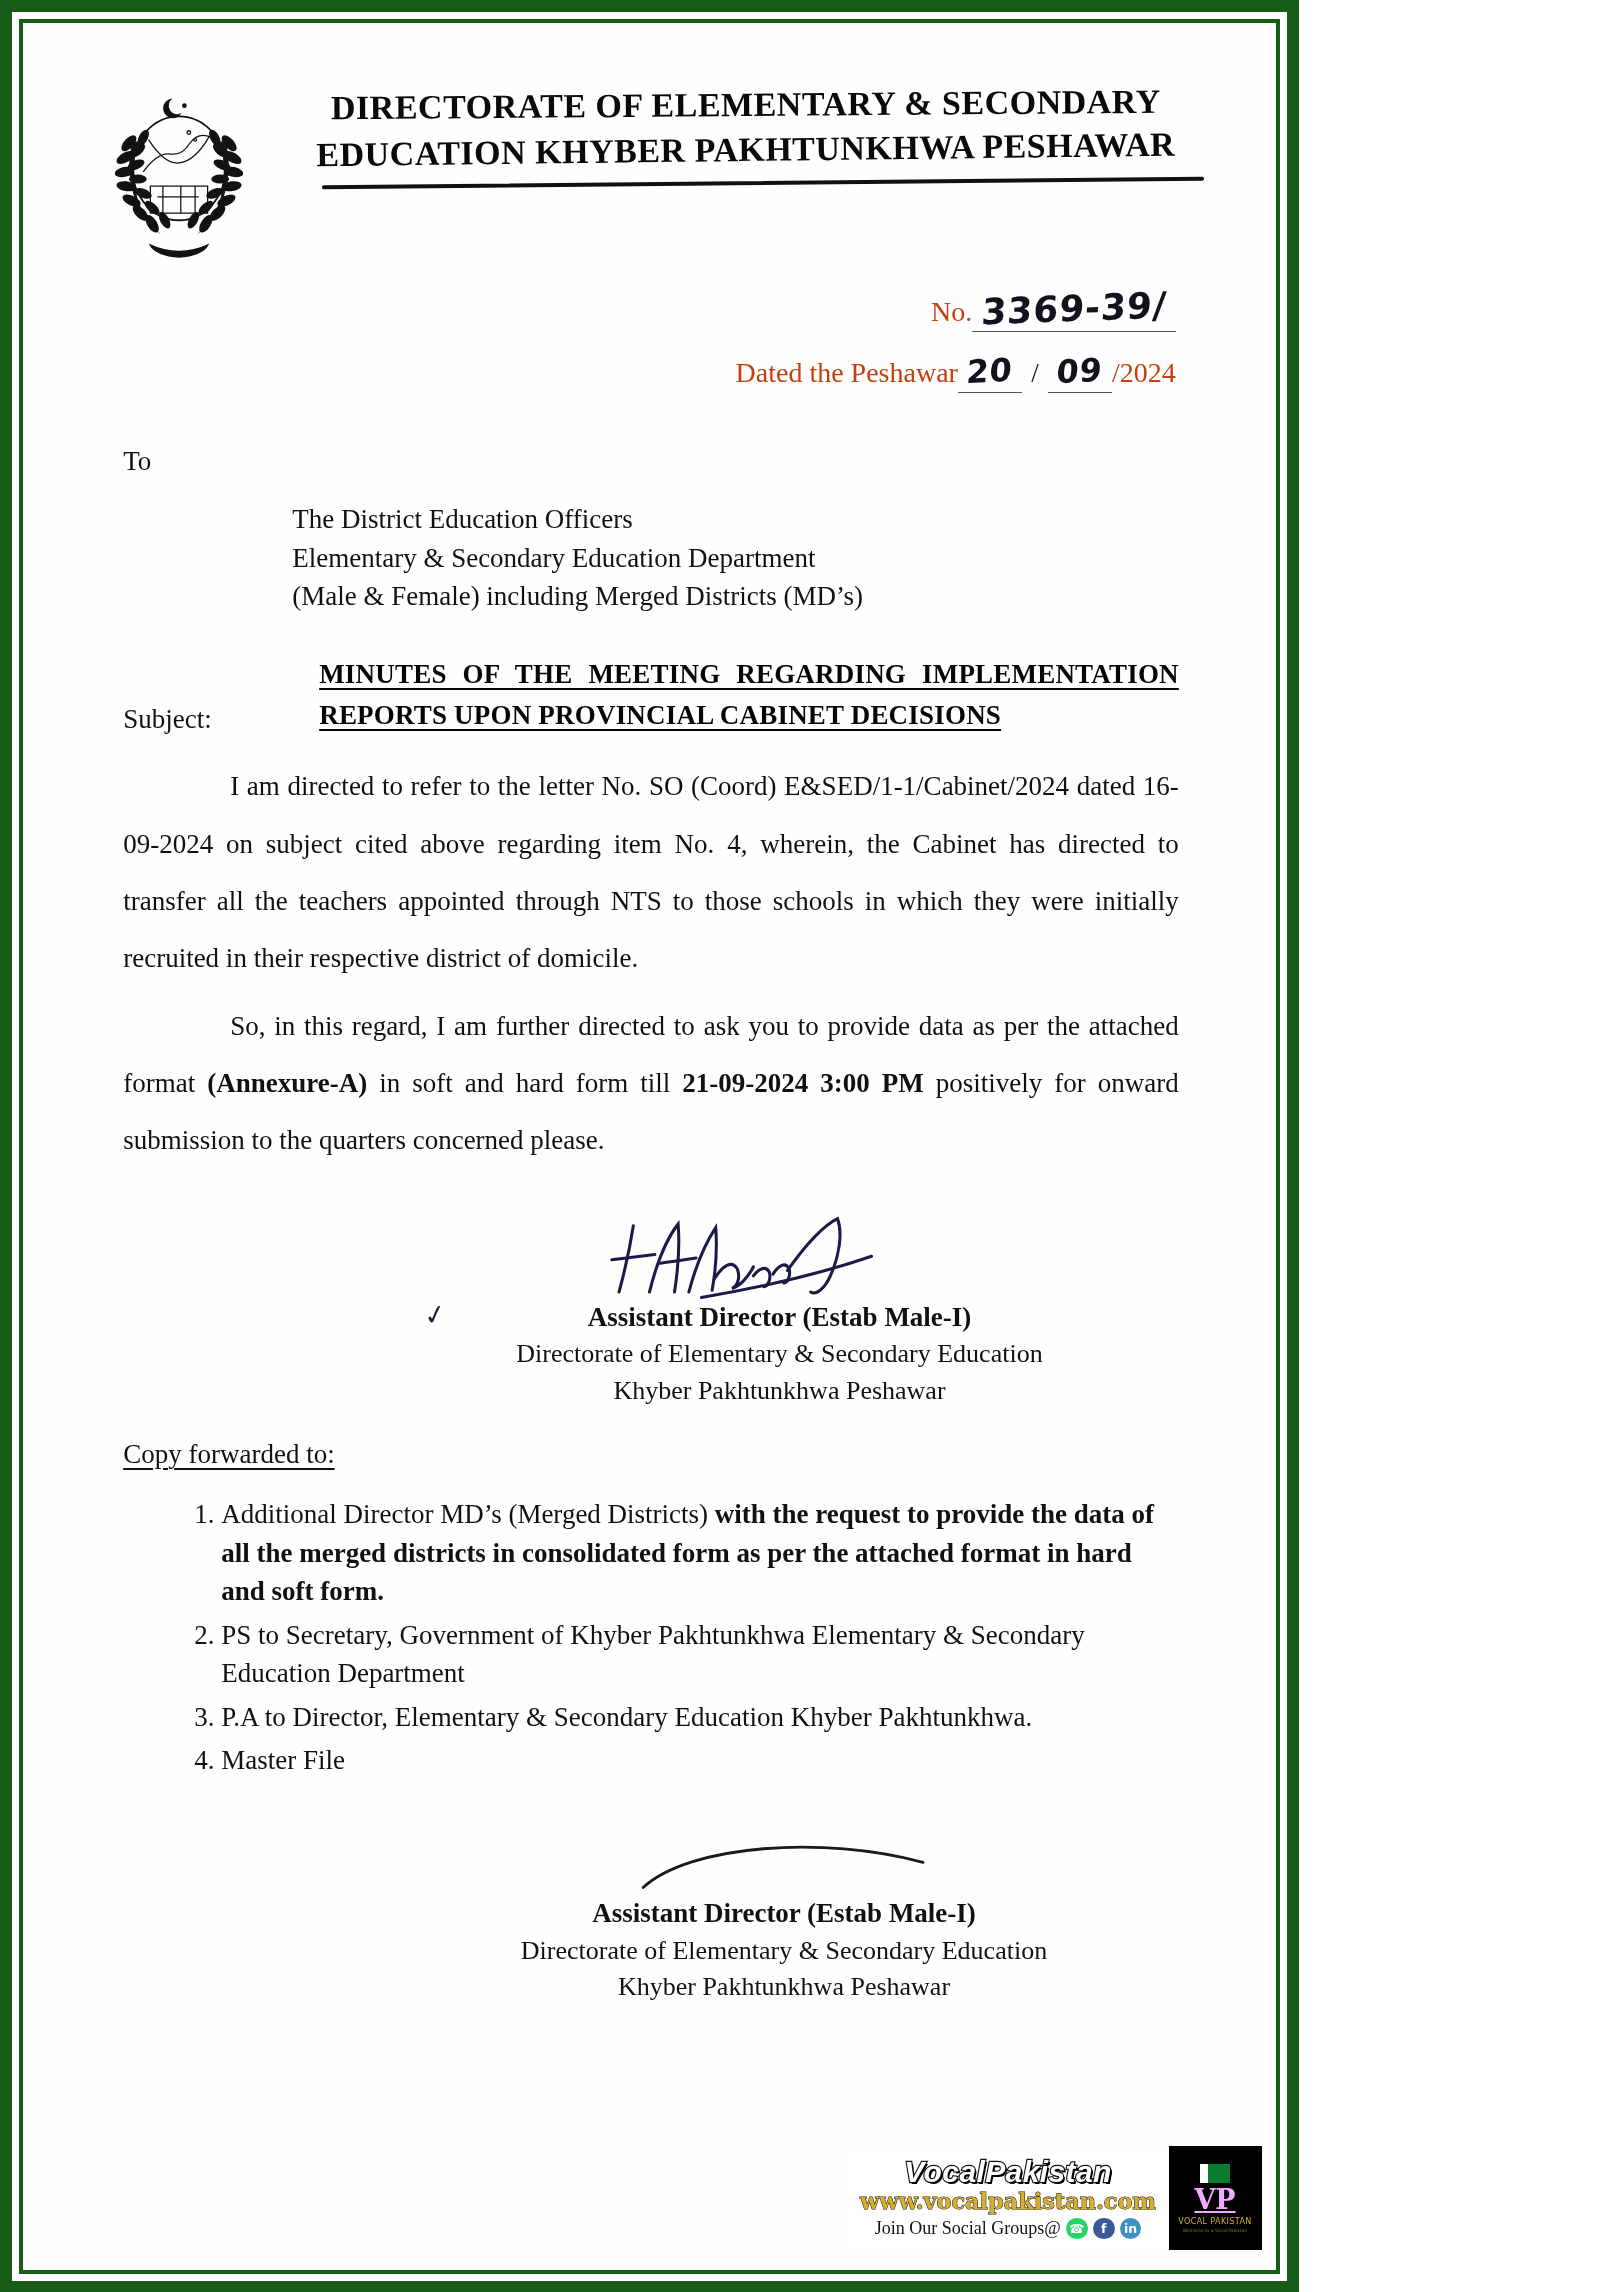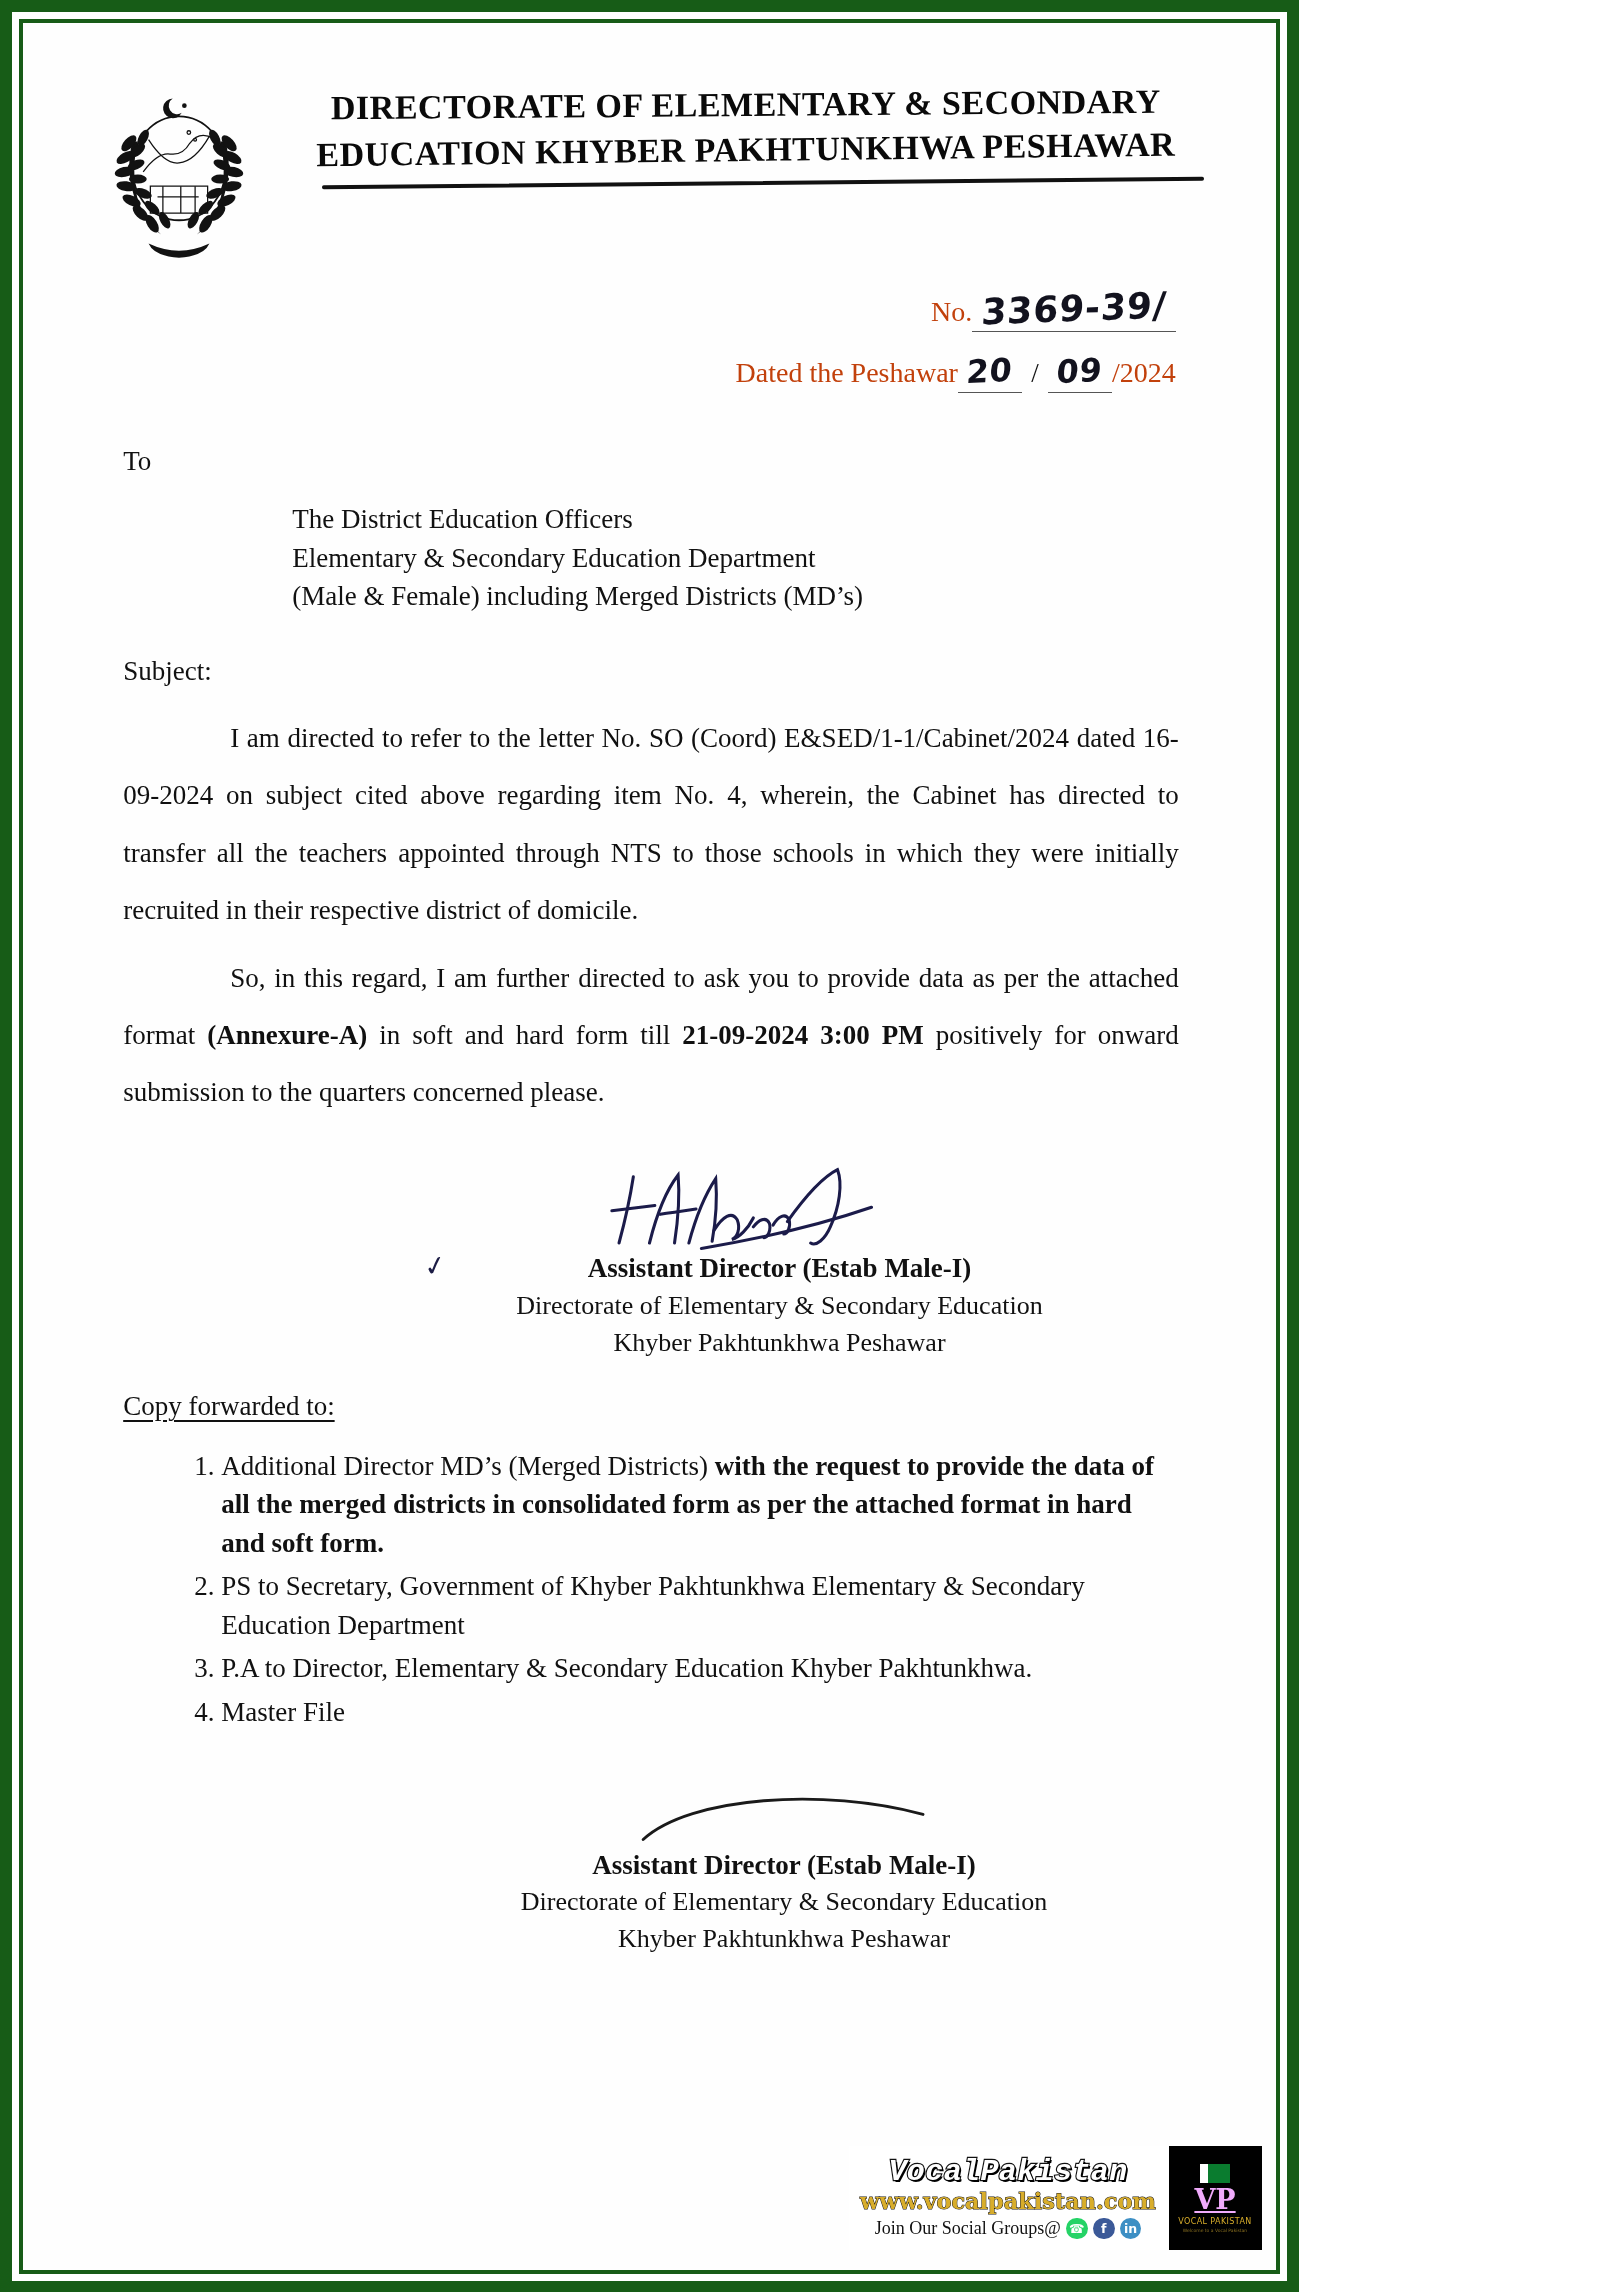--- a/index.html
+++ b/index.html
@@ -241,21 +241,21 @@
   }
   .wm-left {
     background: #ffffff;
     padding: 3.6px 12.5px 3.6px 10.7px;
     display: flex;
     flex-direction: column;
     justify-content: center;
     align-items: center;
   }
   .wm-title {
-    font-family: Liberation Mono, monospace;
+    font-family: Liberation Sans, sans-serif;
     font-style: italic;
     font-weight: bold;
     font-size: 30px;
     color: #ffffff;
     line-height: 1;
     letter-spacing: 0.4px;
     -webkit-text-stroke: 2.3px #111;
     paint-order: stroke fill;
     text-shadow: 1.8px 1.8px 0 #000;
   }
@@ -430,20 +430,24 @@
   <div class="to-label">To</div>
   <div class="to-addr">
     <div>The District Education Officers</div>
     <div>Elementary &amp; Secondary Education Department</div>
     <div>(Male &amp; Female) including Merged Districts (MD’s)</div>
   </div>
 
   
   <div class="subject-row">
     <div class="subject-label">Subject:</div>
+    <div class="subject-text">
+      <span class="sl1">MINUTES OF THE MEETING REGARDING IMPLEMENTATION</span>
+      <span>REPORTS UPON PROVINCIAL CABINET DECISIONS</span>
+    </div>
   </div>
 
   
   <div class="body-wrap">
     <p class="para indent">I am directed to refer to the letter No. SO (Coord) E&amp;SED/1-1/Cabinet/2024 dated 16-09-2024 on subject cited above regarding item No. 4, wherein, the Cabinet has directed to transfer all the teachers appointed through NTS to those schools in which they were initially recruited in their respective district of domicile.</p>
     <p class="para indent"><span>So, in this regard, I am further directed to ask you to provide data as per the attached format </span><b>(Annexure-A)</b><span> in soft and hard form till </span><b>21-09-2024 3:00 PM</b><span> positively for onward submission to the quarters concerned please.</span></p>
   </div>
 
   
   <div class="sig-block sig-1">

